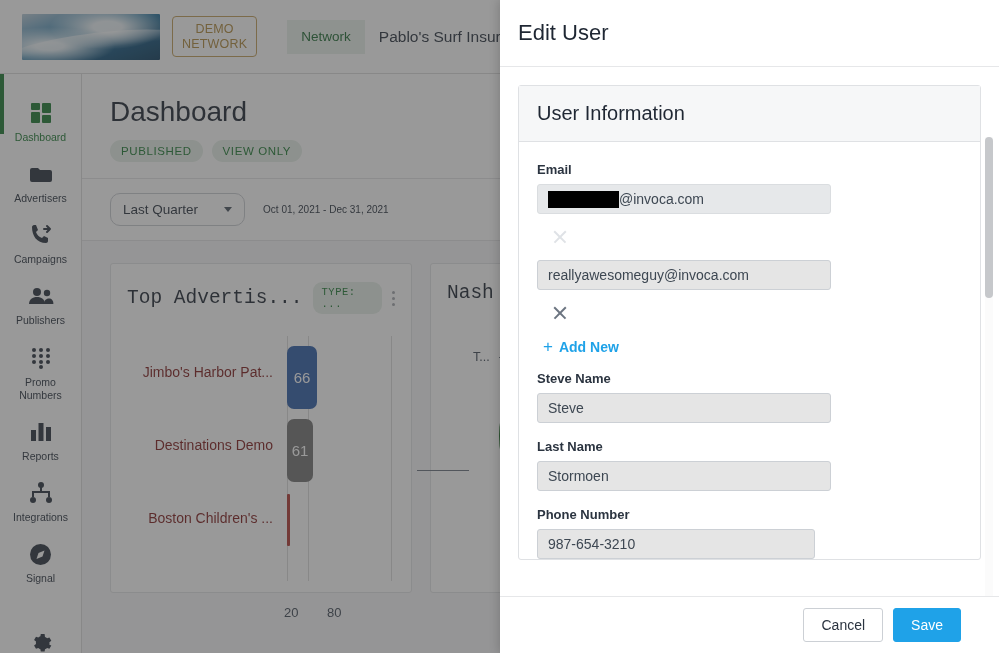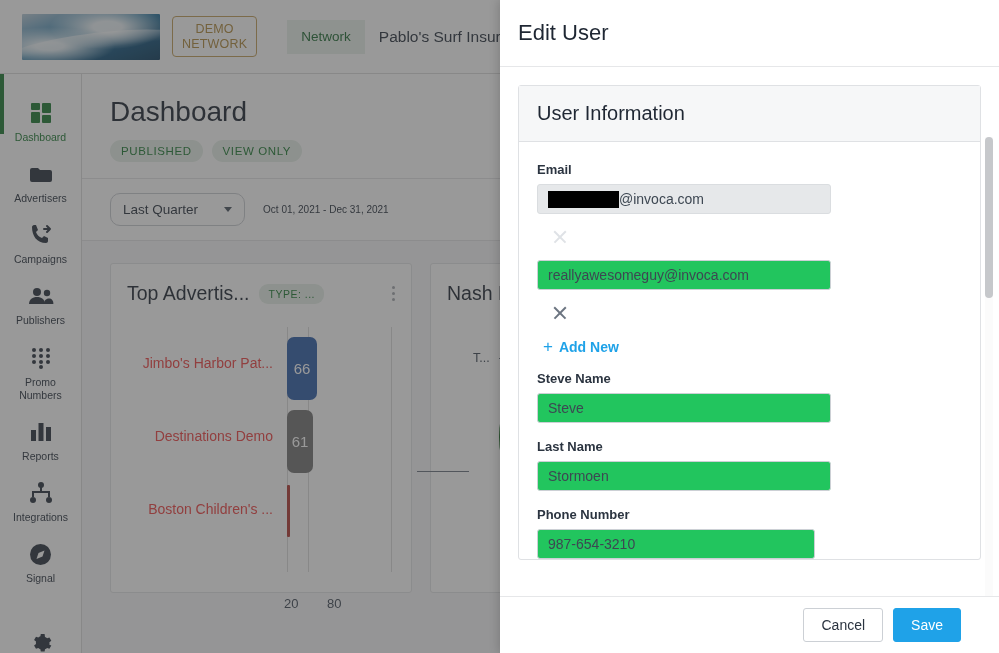--- a/index.html
+++ b/index.html
@@ -156,35 +156,35 @@
   .widgets {
     display:flex; gap: 18px;
     padding: 22px 28px 0;
   }
   .widget {
     background:#fff; border:1px solid #e2e3e5; border-radius:3px;
     width: 302px; height: 330px;
     padding: 18px 16px;
     position: relative;
   }
-  .widget-head { display:flex; align-items:center; gap: 10px; }
+  .widget-head { display:flex; align-items:center; gap: 10px; font-family: Liberation Mono, monospace; }
   .widget-title { font-size: 19.5px; color:#1f2733; white-space:nowrap; }
   .type-badge {
     background:#e6efe8; color:#1f7a33; font-size:10.5px;
     letter-spacing:.5px; padding:4px 9px; border-radius:9px;
   }
   .kebab { margin-left:auto; display:flex; flex-direction:column; gap:3px; }
   .kebab i { width:3px;height:3px;border-radius:50%;background:#a3a7ad; display:block;}
 
   
   .barchart { margin-top: 22px; position:relative; height: 245px; }
   .bc-row { display:flex; align-items:center; height: 73px; }
   .bc-label {
     width: 160px; text-align:right; padding-right: 14px;
-    font-size: 14px; color:#ef4444; line-height:1.25;
+    font-size: 14px; color:#7f1d1d; line-height:1.25;
   }
   .bc-track { position:relative; flex:1; height:100%; }
   .bc-bar {
     position:absolute; left:0; top:10px; height: 63px;
     border-radius: 7px;
     display:flex; align-items:center; justify-content:center;
     color:#fff; font-size:15px;
   }
   .bc-gridlines { position:absolute; left:160px; top:0; bottom:0; width:142px; }
   .bc-gridlines span {
@@ -241,21 +241,21 @@
     padding: 16px 18px; font-size: 20px; color:#1f2733;
   }
   .card-body { padding: 20px 18px 0; }
   .field-label {
     font-size: 13px; font-weight: bold; color:#2b3440;
     margin-bottom: 7px;
   }
   .input {
     width: 294px; height: 30px;
     border:1px solid #ccd0d5; border-radius:3px;
-    background:#22c55e; color:#3d4752;
+    background:#e5e5e5; color:#3d4752;
     font-size: 14px; font-family:"Liberation Sans", sans-serif;
     padding: 0 10px;
     display:flex; align-items:center;
   }
   .input.disabled { background:#e6e8ea; border-color:#dadde0; }
   .redact { display:inline-block; width:71px; height:17px; background:#000; vertical-align:-3px; }
   .x-btn {
     width: 18px; height: 18px; margin: 14px 0 0 14px;
     position:relative; cursor:pointer;
   }

